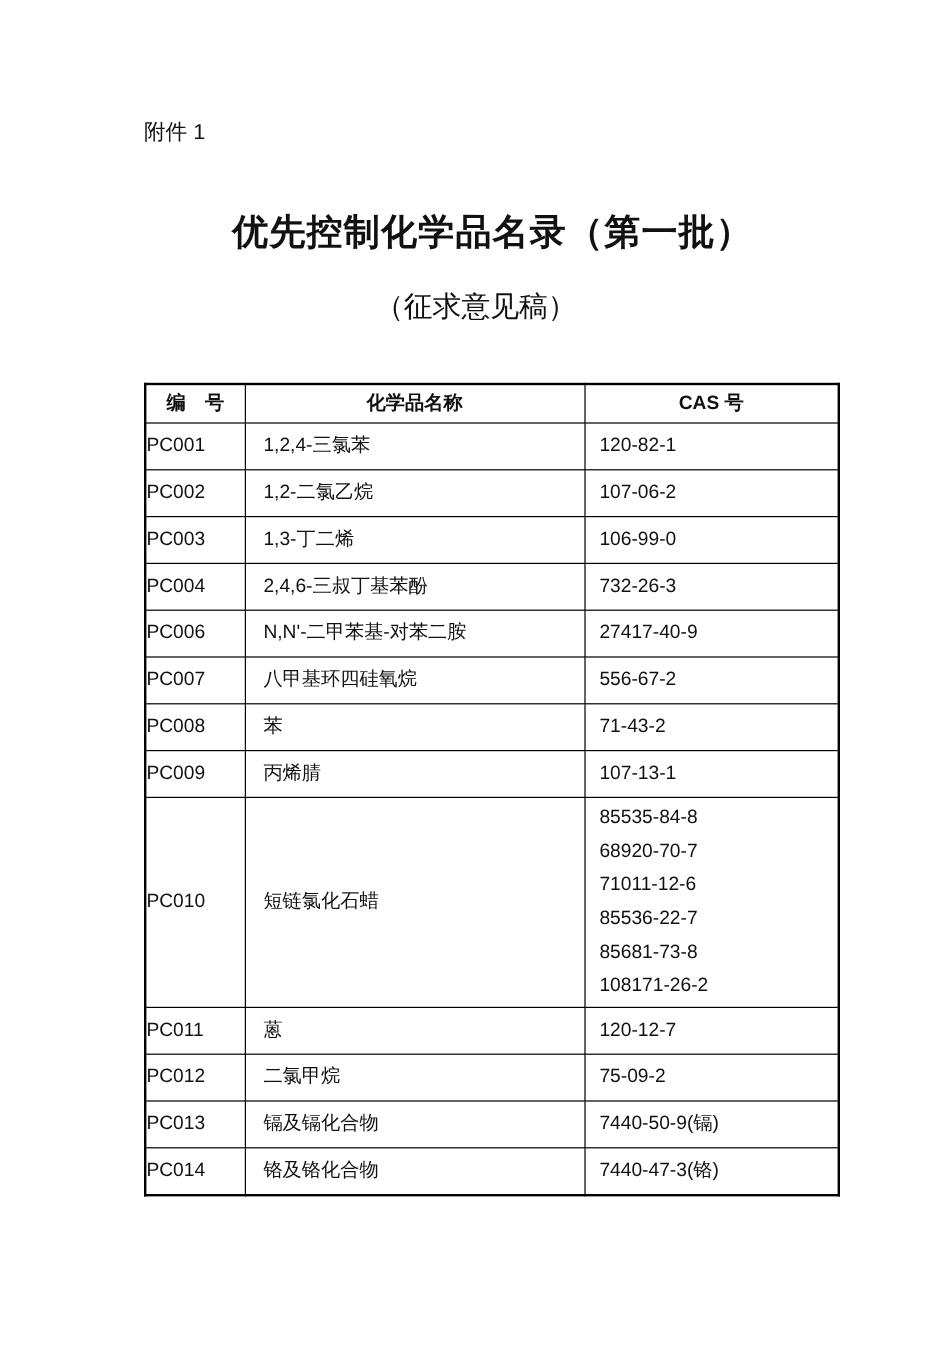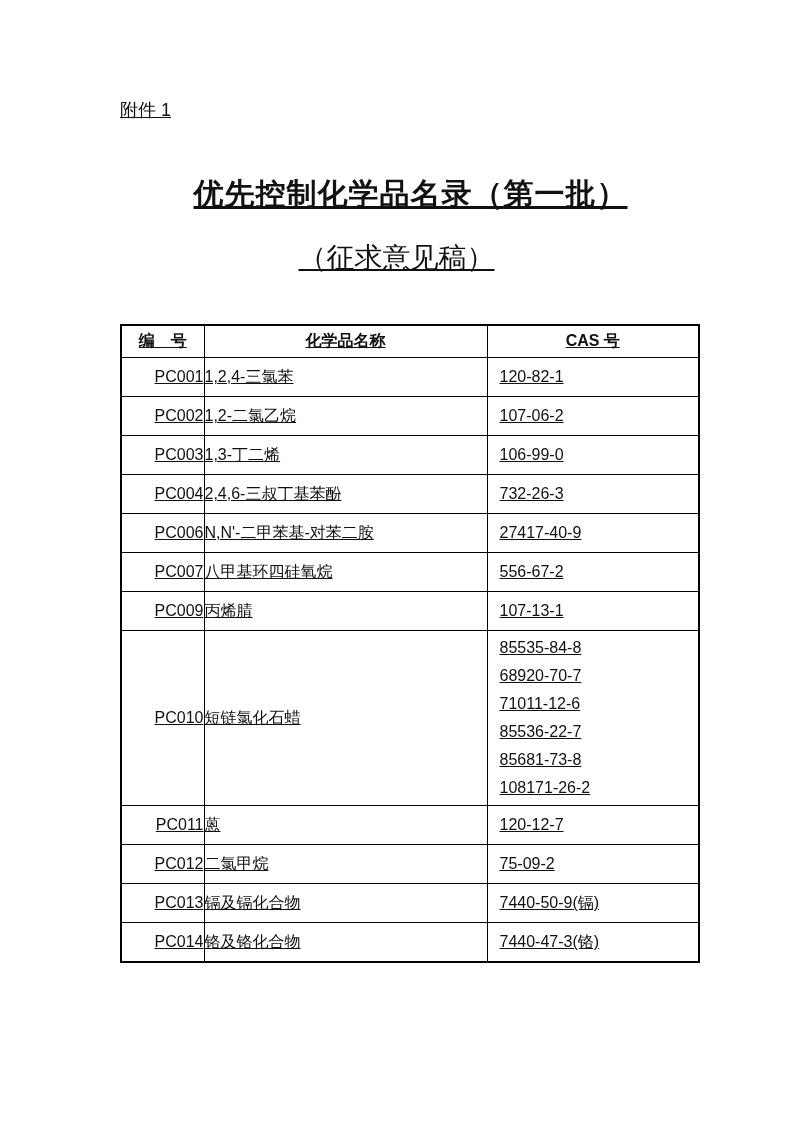--- a/index.html
+++ b/index.html
@@ -10,42 +10,41 @@
     font-family: "Liberation Sans", sans-serif;
     color: #111111;
     overflow: hidden;
   }
   .page {
     position: relative;
     width: 793px;
     height: 1122px;
     padding-top: 100px;
     background: #ffffff;
-    text-decoration: underline;
   }
   .attachment {
     margin-left: 120px;
     font-size: 18px;
     line-height: 1.2;
     color: #111111;
   }
   .title {
     margin-top: 52px;
     text-align: center;
     font-size: 30px;
     font-weight: bold;
     letter-spacing: 1px;
     line-height: 1.3;
     color: #111111;
     margin-left: 28px;
   }
   .subtitle {
     margin-top: 27px;
     text-align: center;
-    font-size: 28px;
+    font-size: 24px;
     font-weight: normal;
     line-height: 1.3;
     color: #111111;
   }
   table.chem-table {
     margin-left: 120px;
     margin-top: 48px;
     border-collapse: collapse;
     table-layout: fixed;
     width: 578px;
@@ -59,22 +58,22 @@
   .chem-table th {
     height: 33px;
     font-weight: bold;
     text-align: center;
     white-space: pre;
   }
   .chem-table td { height: 34px; }
   .col-id   { width: 83px; }
   .col-name { width: 283px; }
   .col-cas  { width: 212px; }
-  .cell-id   { text-align: right; }
-  .cell-name { padding: 5px 0; line-height: 28px; text-align: left; }
+  .cell-id   { text-align: left; }
+  .cell-name { padding: 5px 15px; line-height: 28px; text-align: left; }
   .cell-cas  { padding: 3px 12px; line-height: 28px; text-align: left; }
   .cas-line  { line-height: 28px; }
 </style>
 </head>
 <body>
 
 <div class="page">
   <div class="attachment">附件 1</div>
 
   <div class="title">优先控制化学品名录（第一批）</div>
@@ -131,20 +130,27 @@
           </td>
         </tr>
         <tr>
           <td class="cell-id">PC007</td>
           <td class="cell-name">八甲基环四硅氧烷</td>
           <td class="cell-cas">
             <div class="cas-line">556-67-2</div>
           </td>
         </tr>
         <tr>
+          <td class="cell-id">PC008</td>
+          <td class="cell-name">苯</td>
+          <td class="cell-cas">
+            <div class="cas-line">71-43-2</div>
+          </td>
+        </tr>
+        <tr>
           <td class="cell-id">PC009</td>
           <td class="cell-name">丙烯腈</td>
           <td class="cell-cas">
             <div class="cas-line">107-13-1</div>
           </td>
         </tr>
         <tr>
           <td class="cell-id">PC010</td>
           <td class="cell-name">短链氯化石蜡</td>
           <td class="cell-cas">

